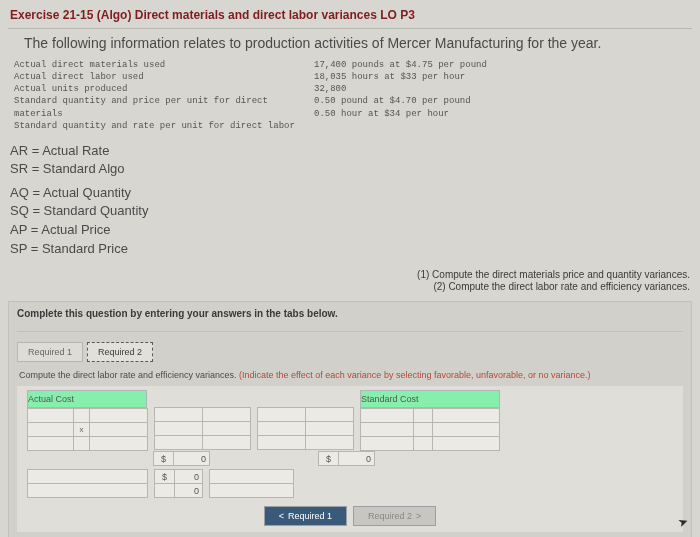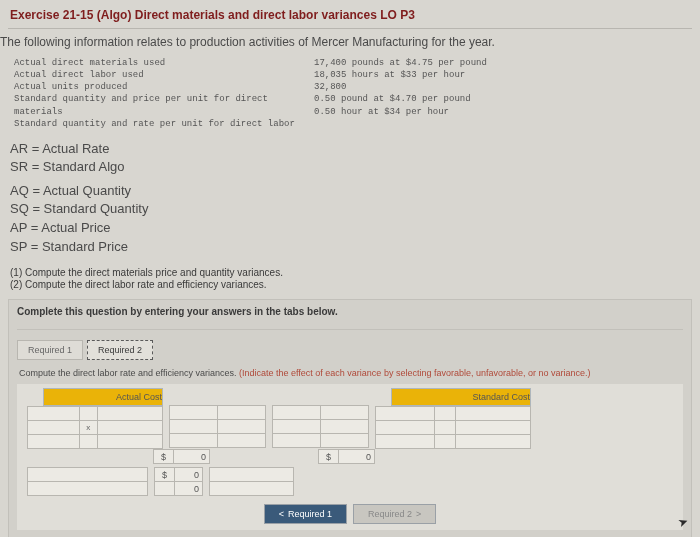--- a/index.html
+++ b/index.html
@@ -13,43 +13,43 @@
       overflow: hidden;
     }
     .title {
       font-weight: bold;
       font-size: 12px;
       padding: 8px 10px 6px;
       color: #7f1d1d;
     }
     .hr { border-top: 1px solid #b8b6b0; margin: 0 8px 6px; }
     .intro {
-      padding: 0 0 8px;
-      font-size: 12px;
+      padding: 0 24px 8px;
+      font-size: 14px;
       color: #4a4a4a;
     }
     .data-grid {
       display: flex;
       padding: 0 14px 8px;
       font-family: "Courier New", monospace;
       font-size: 9px;
       color: #555;
       line-height: 1.35;
     }
     .data-col1 { width: 300px; }
     .data-col2 { }
     .defs {
       padding: 2px 10px 6px;
       font-size: 13px;
       line-height: 1.35;
       color: #4a4a4a;
     }
     .defs p { margin-bottom: 1px; }
     .defs-block { margin-bottom: 6px; }
-    .reqs { padding: 0 10px 8px; font-size: 10px; color: #3a3a3a; }
+    .reqs { padding: 0 10px 8px; font-size: 10px; color: #3a3a3a; text-align: right; }
     .reqs p { margin-bottom: 1px; }
     .panel {
       margin: 0 8px;
       border: 1px solid #c2c0ba;
       background: #d2d0ca;
       padding: 6px 8px 8px;
     }
     .panel-head {
       font-weight: bold;
       font-size: 10px;
@@ -82,27 +82,26 @@
       background: #e0ded8;
       padding: 4px 2px 4px;
     }
     .ws-row { display: flex; align-items: stretch; }
     .ws-gap { width: 6px; }
     .ws-block {
       display: flex;
       flex-direction: column;
     }
     .hdr {
-      text-align: right;
+      text-align: left;
       font-size: 9px;
       color: #555;
       padding: 3px 0;
-      background: #eab308;
+      background: #86efac;
       border: 1px solid #aeb6bc;
-      margin-left: 16px;
     }
     table.grid {
       border-collapse: collapse;
     }
     table.grid td {
       border: 1px solid #b8b6b0;
       background: #eceae4;
       height: 14px;
     }
     .c-w0 { width: 46px; }

